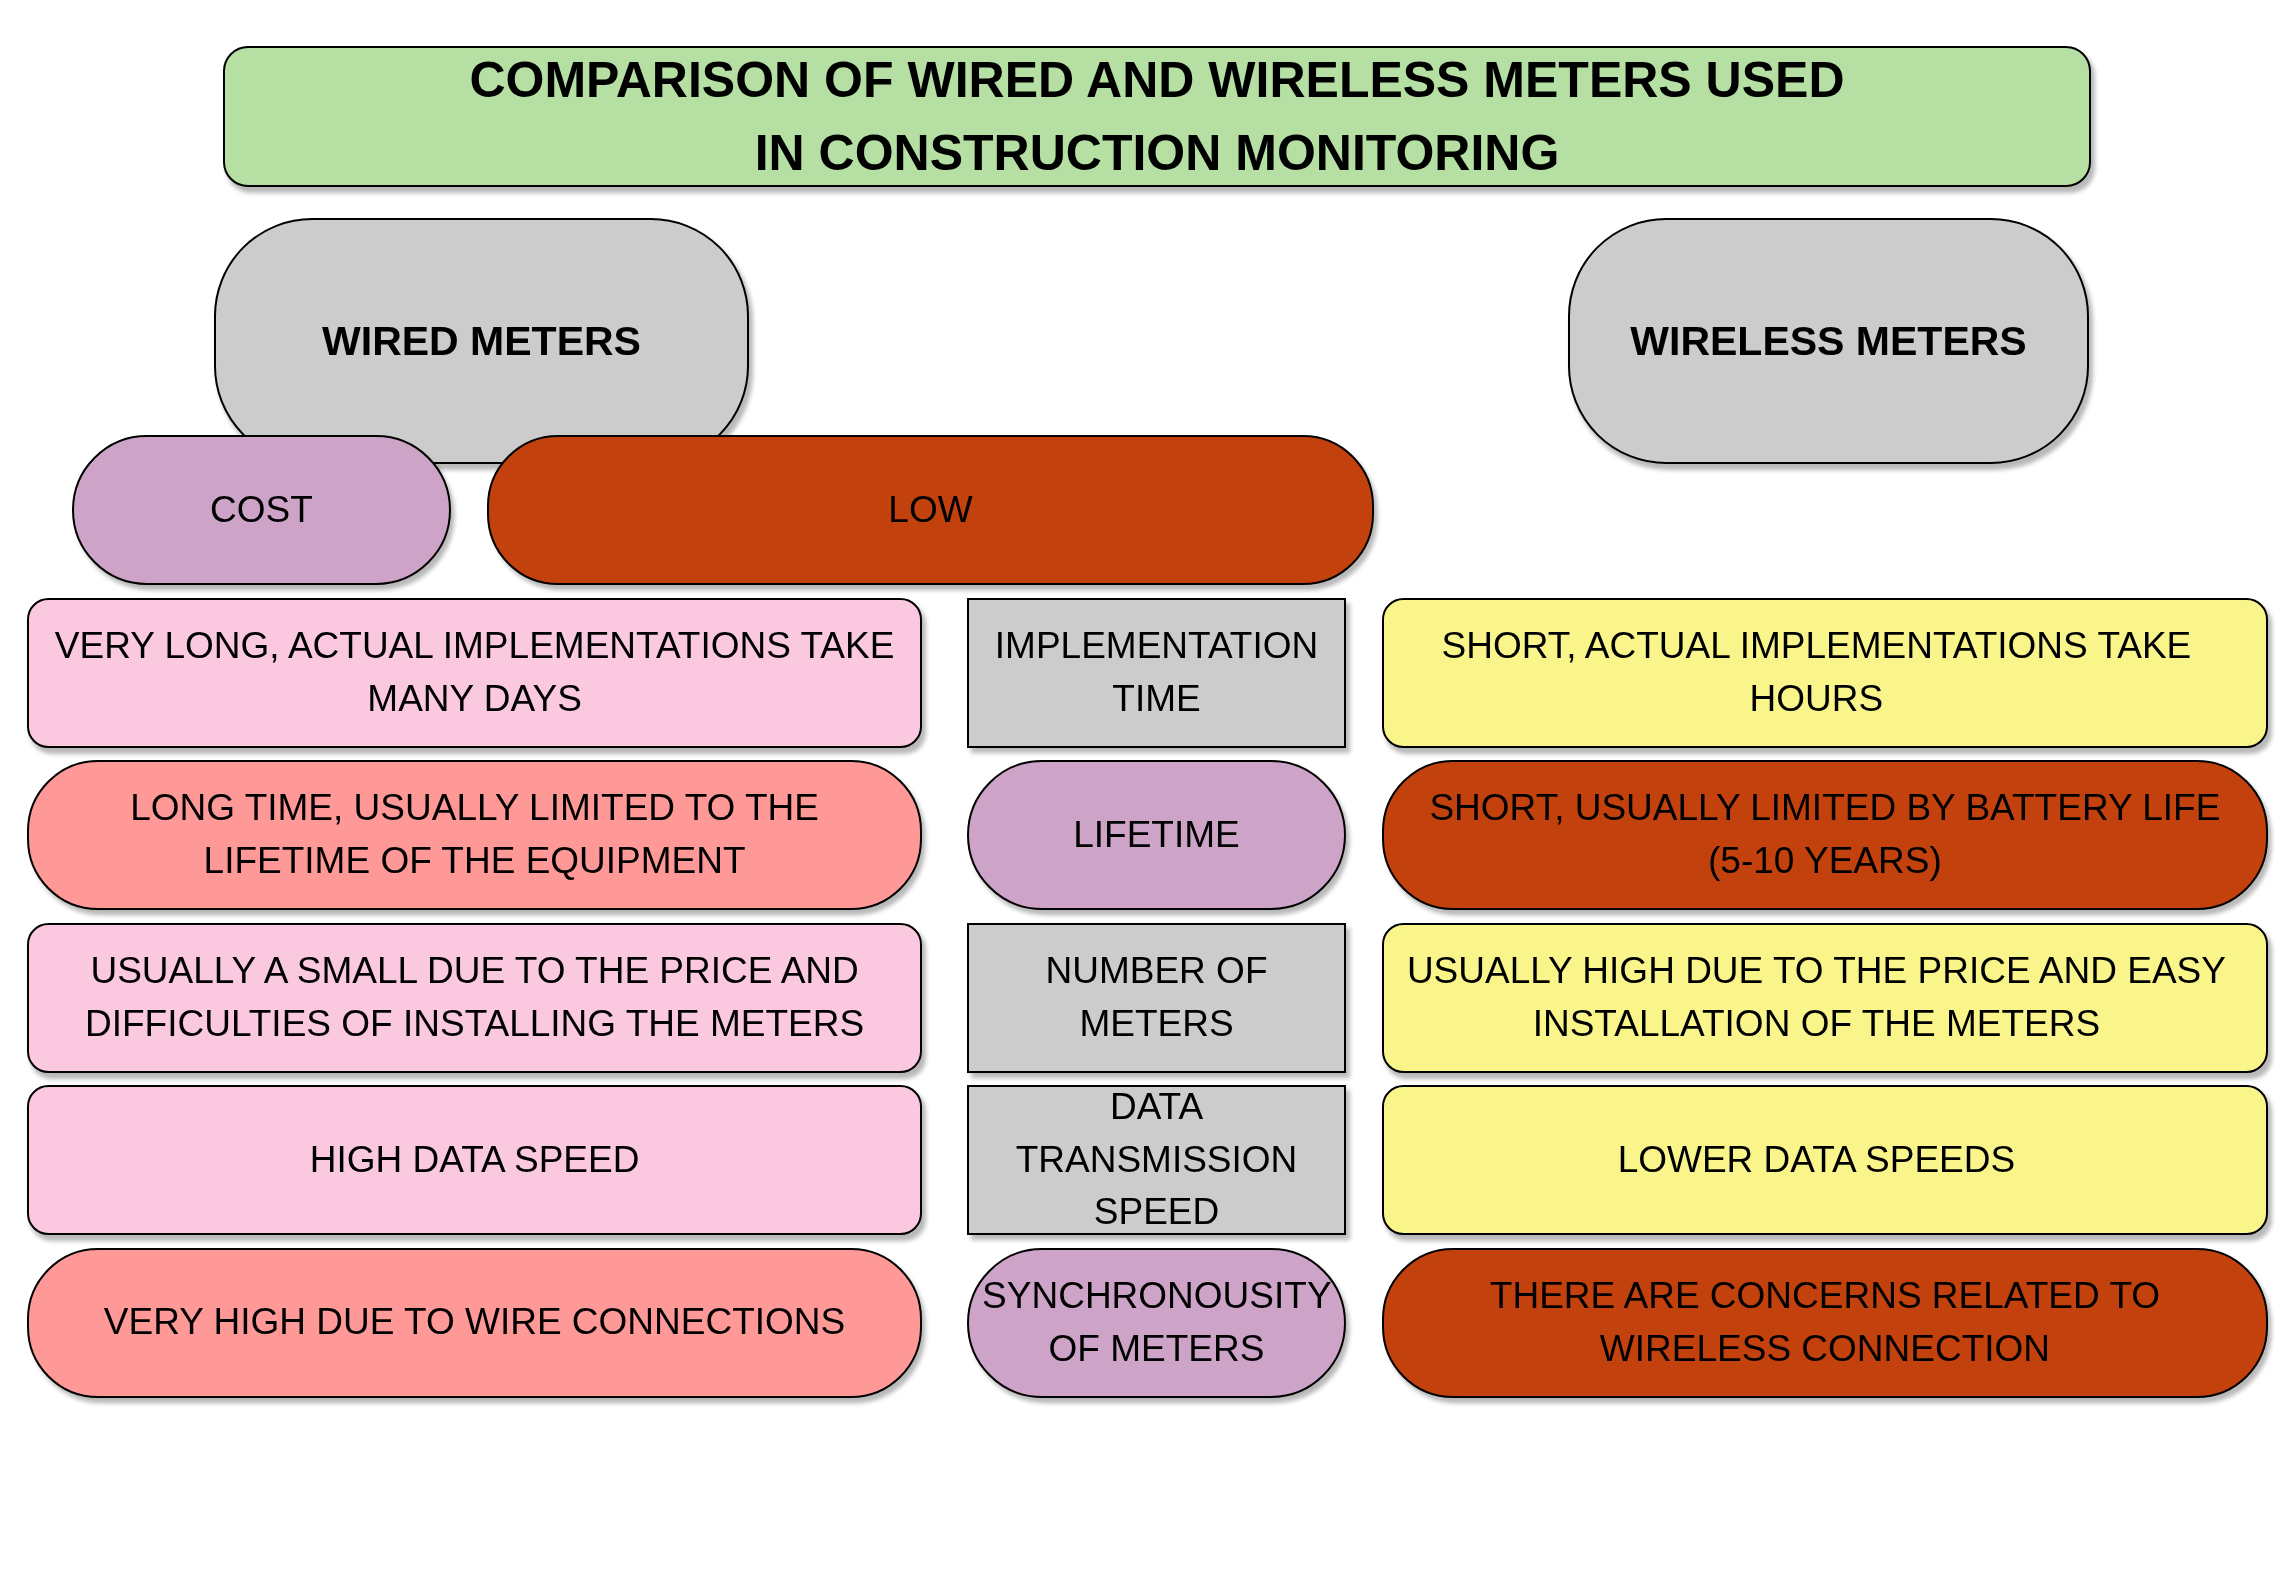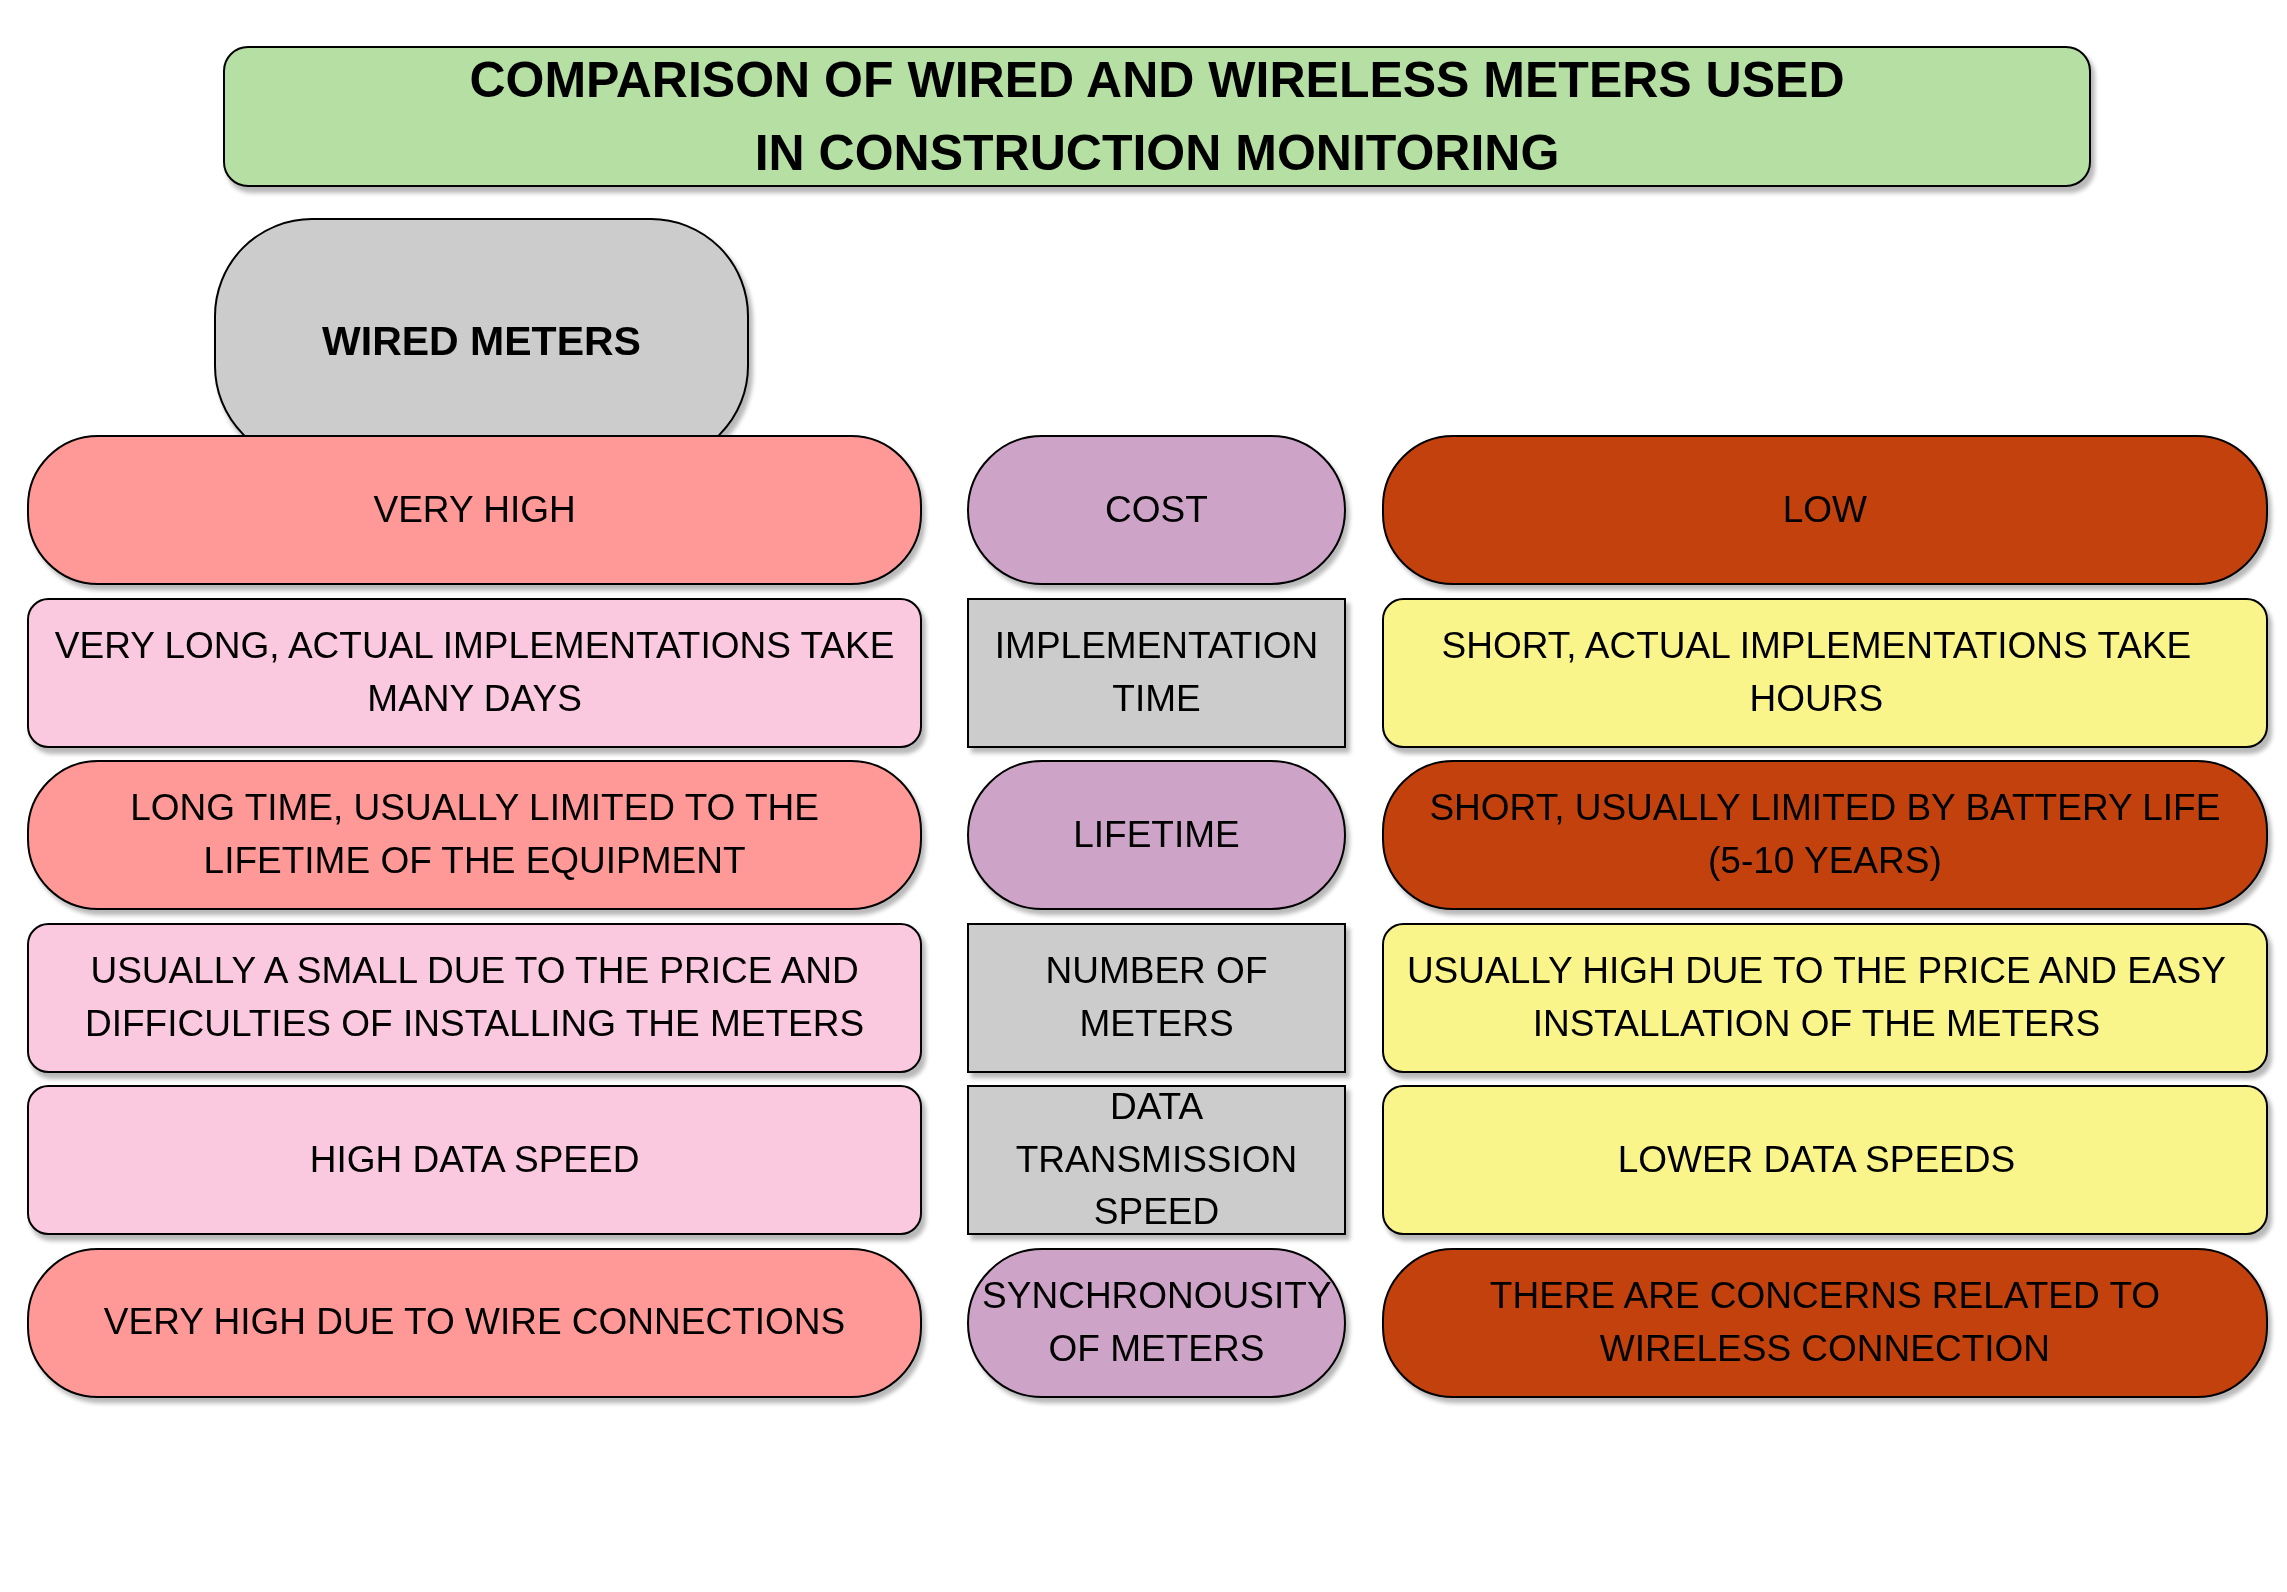--- a/index.html
+++ b/index.html
@@ -74,25 +74,27 @@
 <div class="canvas">
 
   <div class="node title-box">
     <div class="txt">COMPARISON OF WIRED AND WIRELESS METERS USED
 IN CONSTRUCTION MONITORING</div>
   </div>
 
   <div class="node header-pill header-wired">
     <div>WIRED METERS</div>
   </div>
+  <div class="node header-pill header-wireless">
+    <div>WIRELESS METERS</div>
+  </div>
 
   <div class="rows">
 
     <div class="row row-round">
-      <div class="node cell cell-wired">VERY HIGH</div>
       <div class="gap-a"></div>
       <div class="node cell cell-attr">COST</div>
       <div class="gap-b"></div>
       <div class="node cell cell-wireless">LOW</div>
     </div>
 
     <div class="row row-square">
       <div class="node cell cell-wired">VERY LONG, ACTUAL IMPLEMENTATIONS TAKE MANY DAYS</div>
       <div class="gap-a"></div>
       <div class="node cell cell-attr">IMPLEMENTATION TIME</div>

